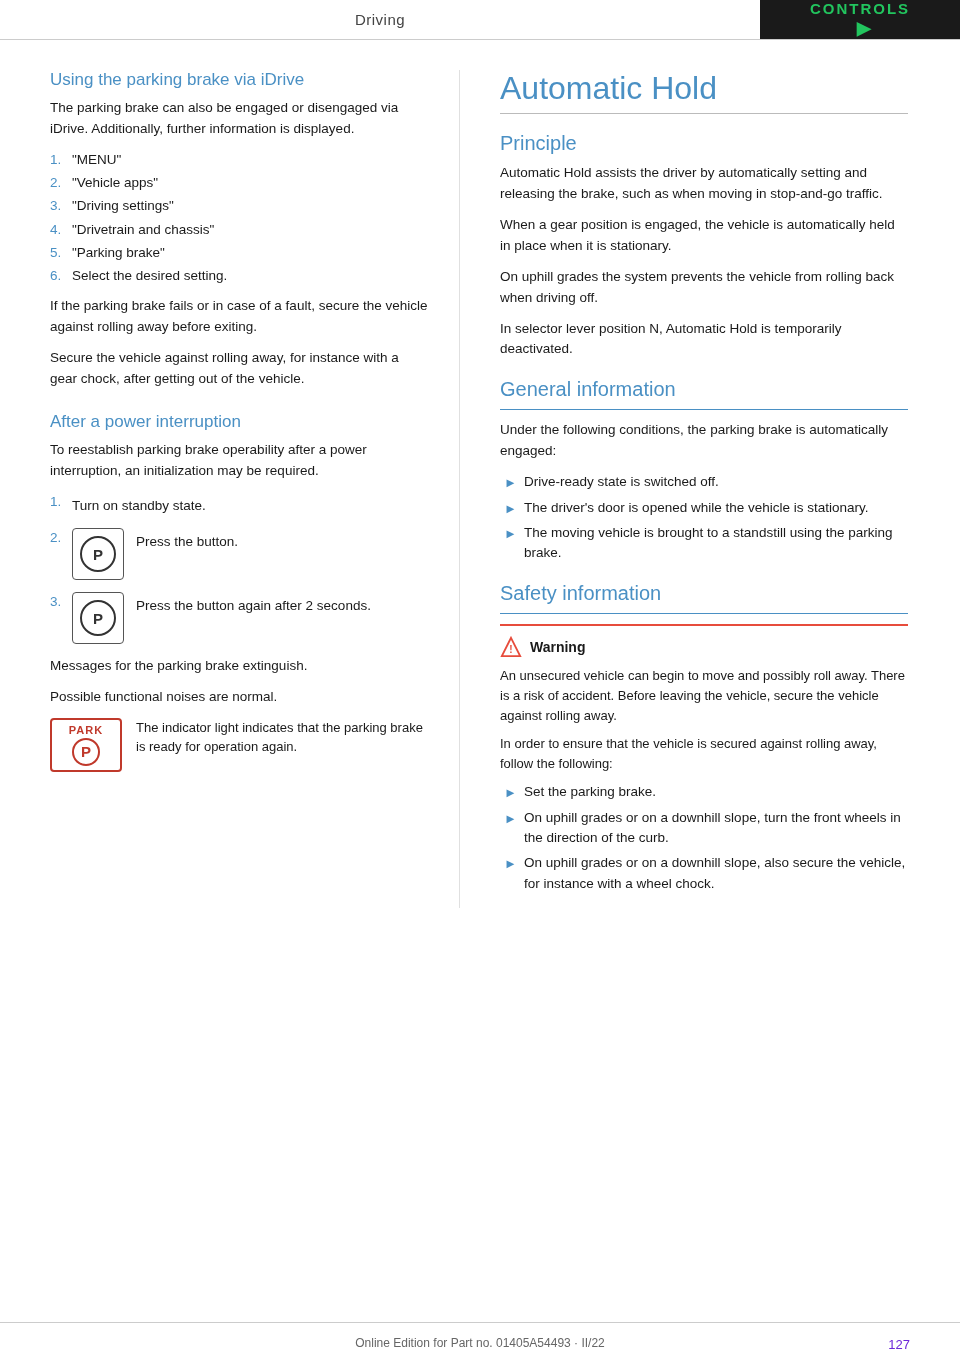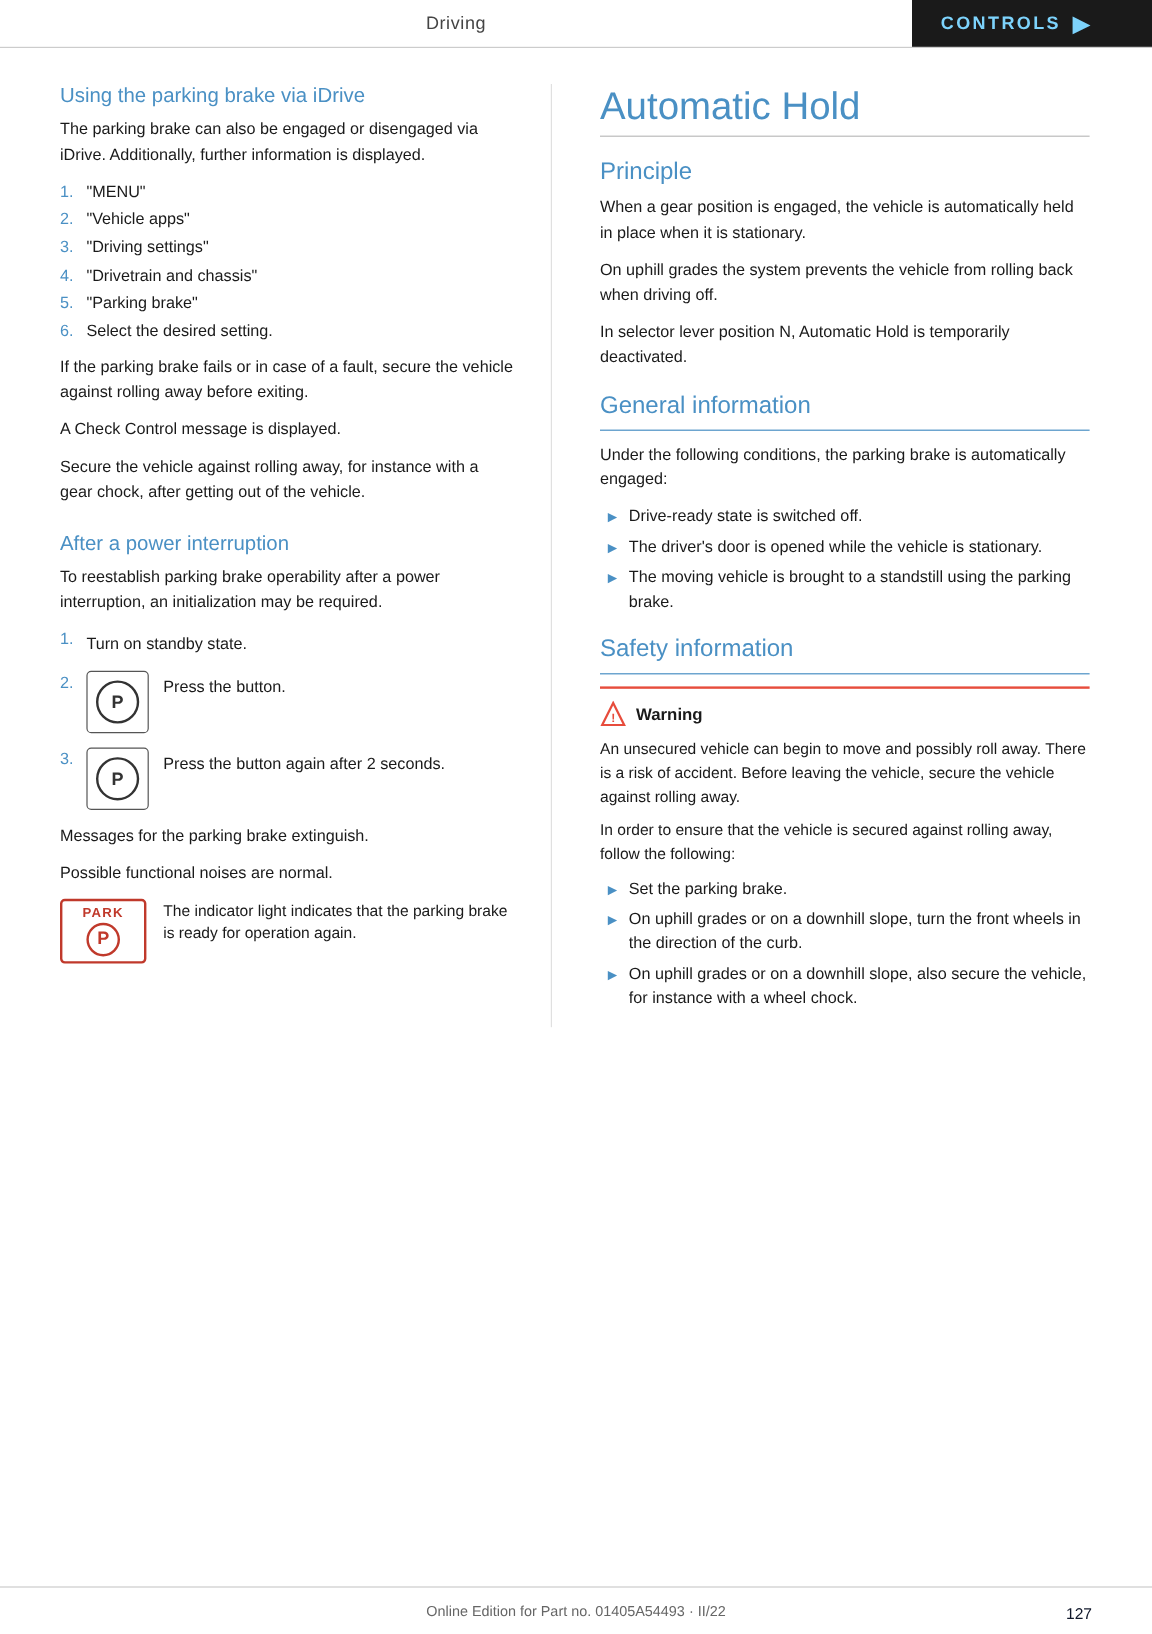--- a/index.html
+++ b/index.html
@@ -24,29 +24,30 @@
       flex: 1;
       display: flex;
       align-items: center;
       justify-content: center;
       font-size: 15px;
       color: #444;
       letter-spacing: 0.5px;
     }
     .header-controls {
       background: #1a1a1a;
-      color: #7dd3fc;
+      color: #22c55e;
       display: flex;
       align-items: center;
       padding: 0 24px;
       font-size: 15px;
       font-weight: bold;
       letter-spacing: 2px;
       min-width: 200px;
       position: relative;
+      flex-direction: column;
     }
     .header-arrow {
       margin-left: 10px;
       font-size: 18px;
     }
 
     
     .page-content {
       display: flex;
       padding: 30px 12px 0 0;
@@ -272,21 +273,21 @@
       justify-content: center;
       border-top: 1px solid #ccc;
       font-size: 12px;
       color: #666;
     }
     .page-number {
       position: absolute;
       bottom: 10px;
       right: 50px;
       font-size: 13px;
-      color: #0f172a;
+      color: #6d28d9;
     }
 
     .left-col .section-title-blue:first-child {
       margin-top: 0;
     }
   </style>
 </head>
 <body>
 
 <div class="header">
@@ -329,21 +330,20 @@
           <span>"Parking brake"</span>
         </li>
       <li>
           <span class="num">6.</span>
           <span>Select the desired setting.</span>
         </li>
     </ol>
 
 
     <p class="body-text">If the parking brake fails or in case of a fault, secure the vehicle against rolling away before exiting.</p>
-    <p class="body-text">A Check Control message is displayed.</p>
     <p class="body-text">Secure the vehicle against rolling away, for instance with a gear chock, after getting out of the vehicle.</p>
 
     <h3 class="section-title-blue">After a power interruption</h3>
 
     <p class="body-text">To reestablish parking brake operability after a power interruption, an initialization may be required.</p>
 
     <div class="step-row">
       <span class="step-num">1.</span>
       <span class="step-text">Turn on standby state.</span>
     </div>
@@ -379,20 +379,21 @@
 
   </div>
 
   <div class="right-col">
 
     <h1 class="section-title-large">Automatic Hold</h1>
     <hr class="title-divider">
 
     <h3 class="section-title-medium">Principle</h3>
 
+    <p class="body-text">Automatic Hold assists the driver by automatically setting and releasing the brake, such as when moving in stop-and-go traffic.</p>
     <p class="body-text">When a gear position is engaged, the vehicle is automatically held in place when it is stationary.</p>
     <p class="body-text">On uphill grades the system prevents the vehicle from rolling back when driving off.</p>
     <p class="body-text">In selector lever position N, Automatic Hold is temporarily deactivated.</p>
 
     <h3 class="section-title-medium">General information</h3>
     <hr class="section-divider">
 
     <p class="body-text">Under the following conditions, the parking brake is automatically engaged:</p>
 
     <ul class="arrow-list">

